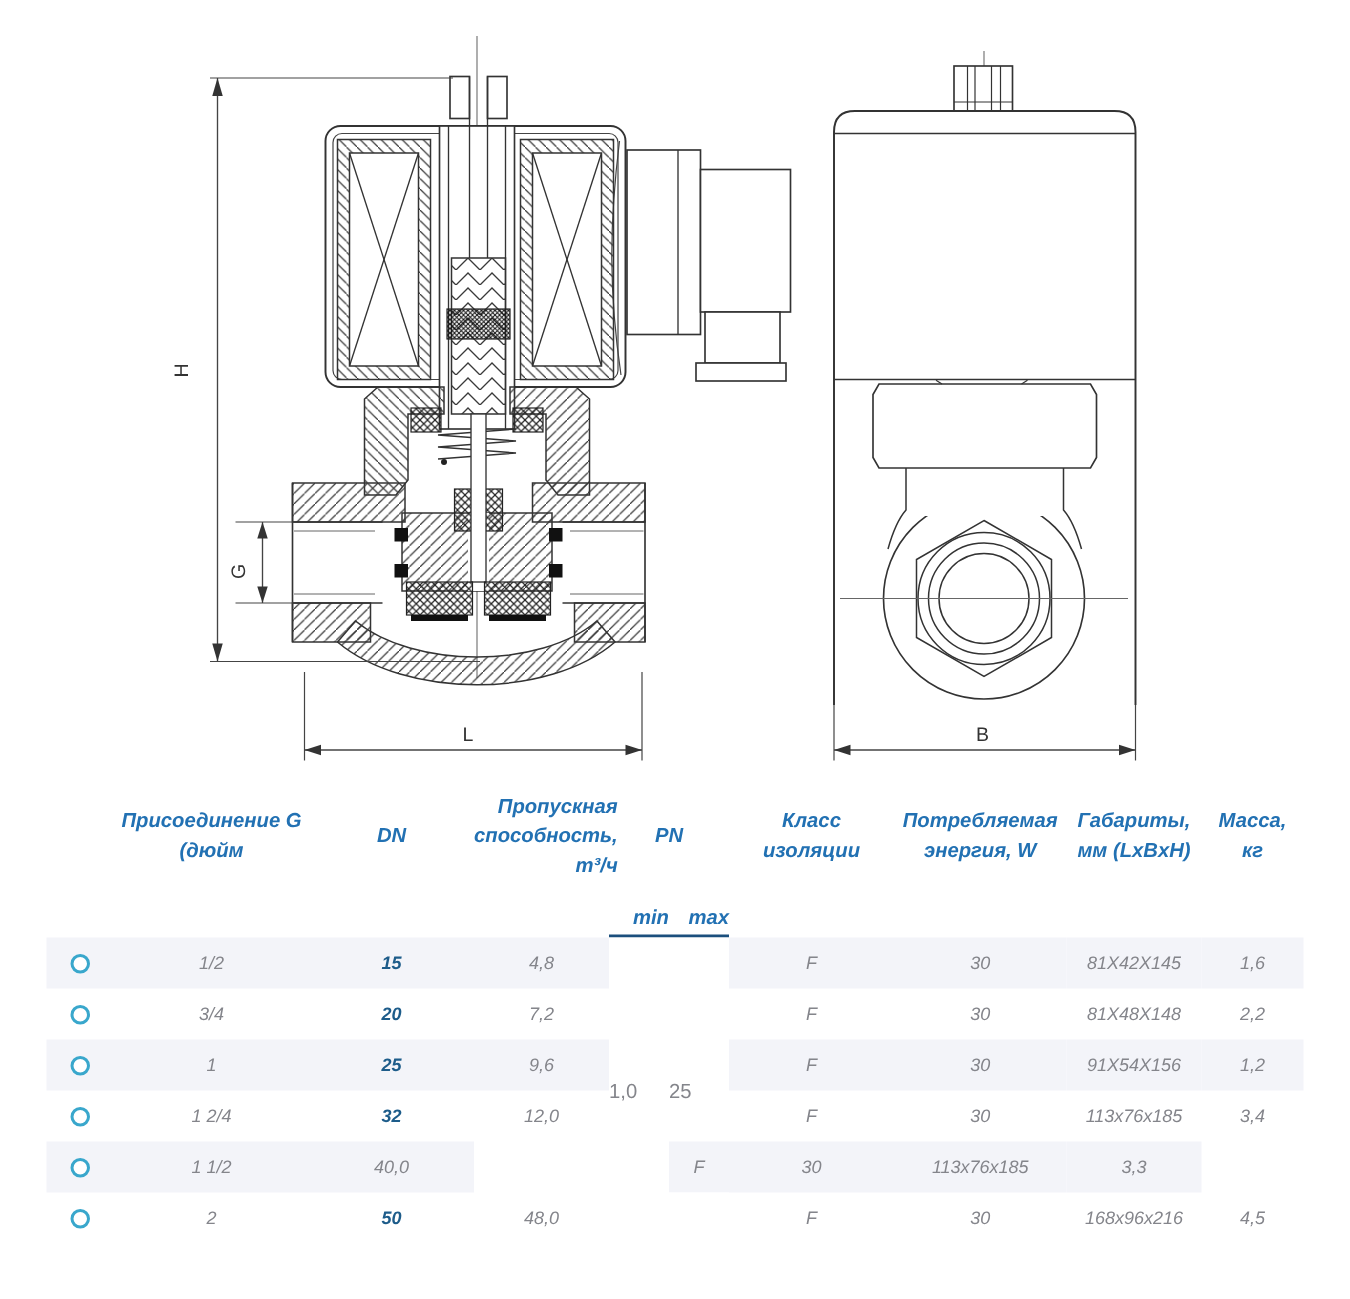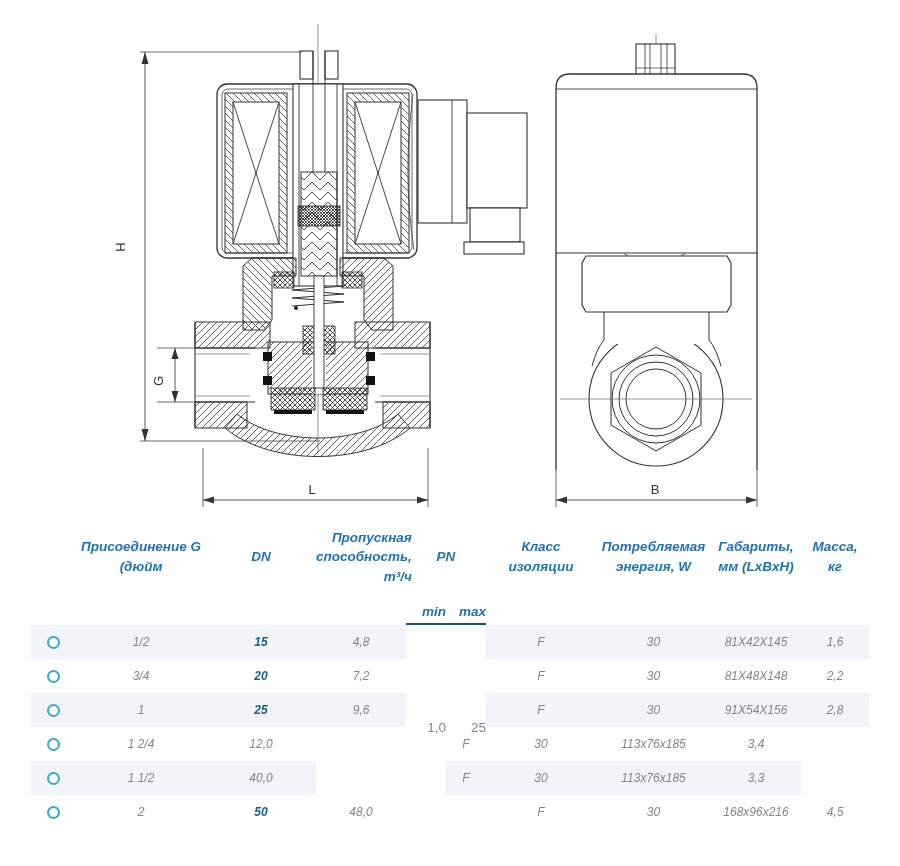--- a/index.html
+++ b/index.html
@@ -65,21 +65,21 @@
   .cell.dn{color:var(--navy);font-weight:bold;}
   .ring{
     width:13px;height:13px;border:2.5px solid var(--ring);border-radius:50%;
     display:inline-block;background:#fff;cursor:pointer;
   }
   .pn-values{
     position:absolute;left:375px;top:110px;width:80px;height:204px;
     display:grid;grid-template-columns:40px 40px;align-items:center;
     pointer-events:none;
   }
-  .pn-values span{text-align:right;font-size:13.5px;color:var(--gray);}
+  .pn-values span{text-align:left;font-size:13.5px;color:var(--gray);}
 </style>
 </head>
 <body>
 
 <div class="page">
 
   <div class="drawing-wrap">
   <svg width="900" height="515" viewBox="0 0 900 515">
     <defs>
       <pattern id="hatch" width="7" height="7" patternUnits="userSpaceOnUse">
@@ -300,27 +300,28 @@
             <span class="ring"></span>
           </div>
           <div class="cell">1</div>
           <div class="cell dn">25</div>
           <div class="cell">9,6</div>
           <div class="cell pn"></div>
           <div class="cell pn"></div>
           <div class="cell">F</div>
           <div class="cell">30</div>
           <div class="cell">91X54X156</div>
-          <div class="cell">2,8</div>
+          <div class="cell">1,2</div>
         </div>
         <div class="row">
           <div class="cell icon-cell">
             <span class="ring"></span>
           </div>
           <div class="cell">1 2/4</div>
+          <div class="cell dn">32</div>
           <div class="cell">12,0</div>
           <div class="cell pn"></div>
           <div class="cell pn"></div>
           <div class="cell">F</div>
           <div class="cell">30</div>
           <div class="cell">113x76x185</div>
           <div class="cell">3,4</div>
         </div>
         <div class="row">
           <div class="cell icon-cell">

